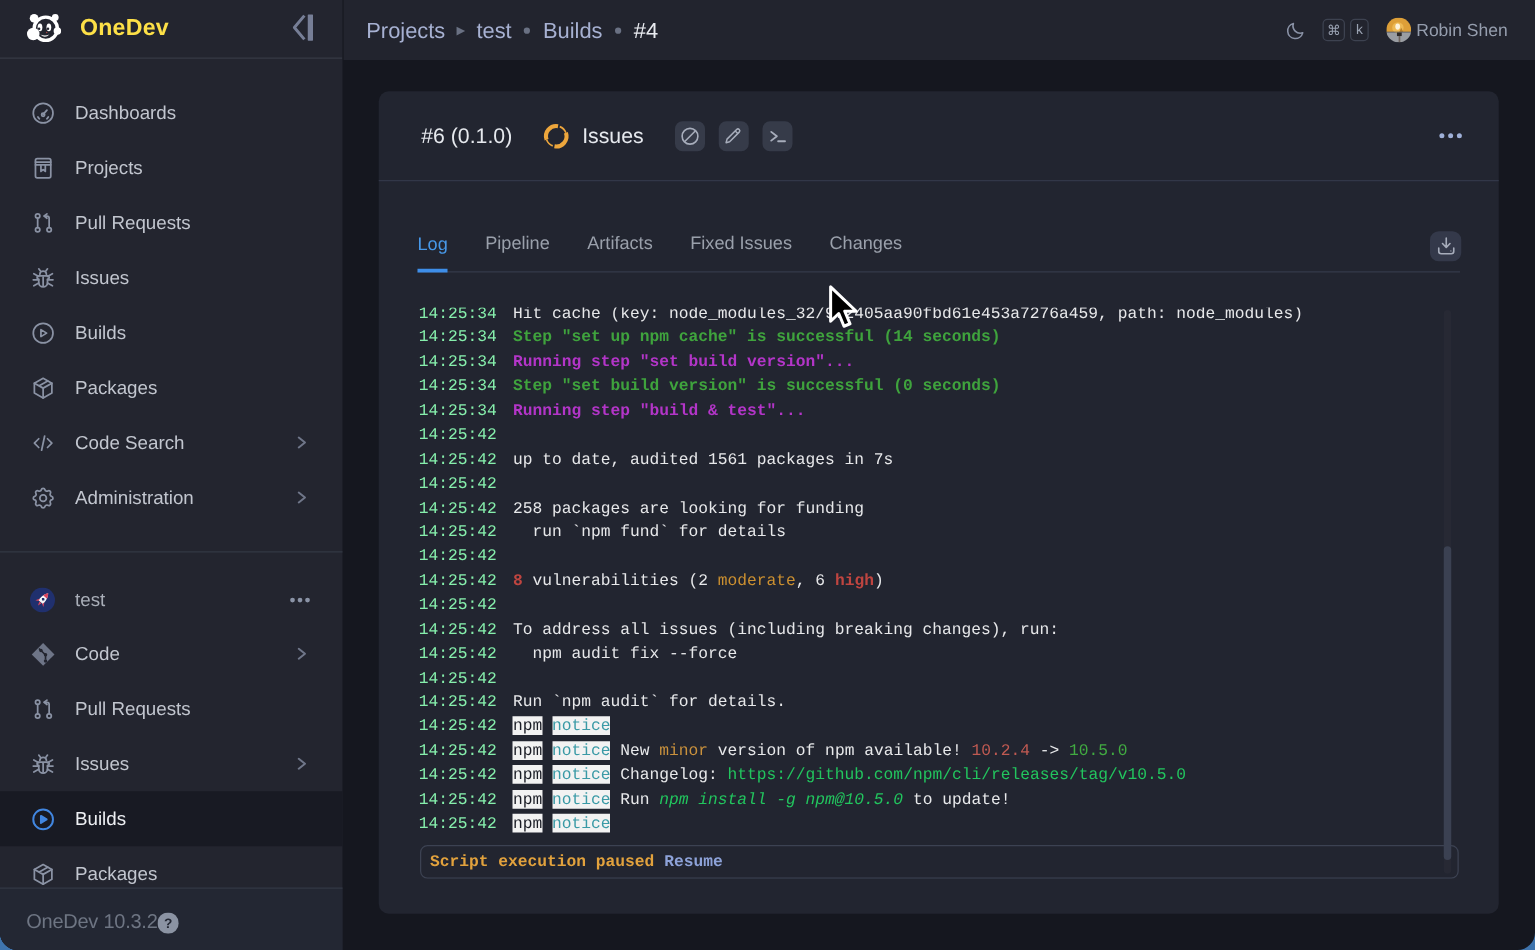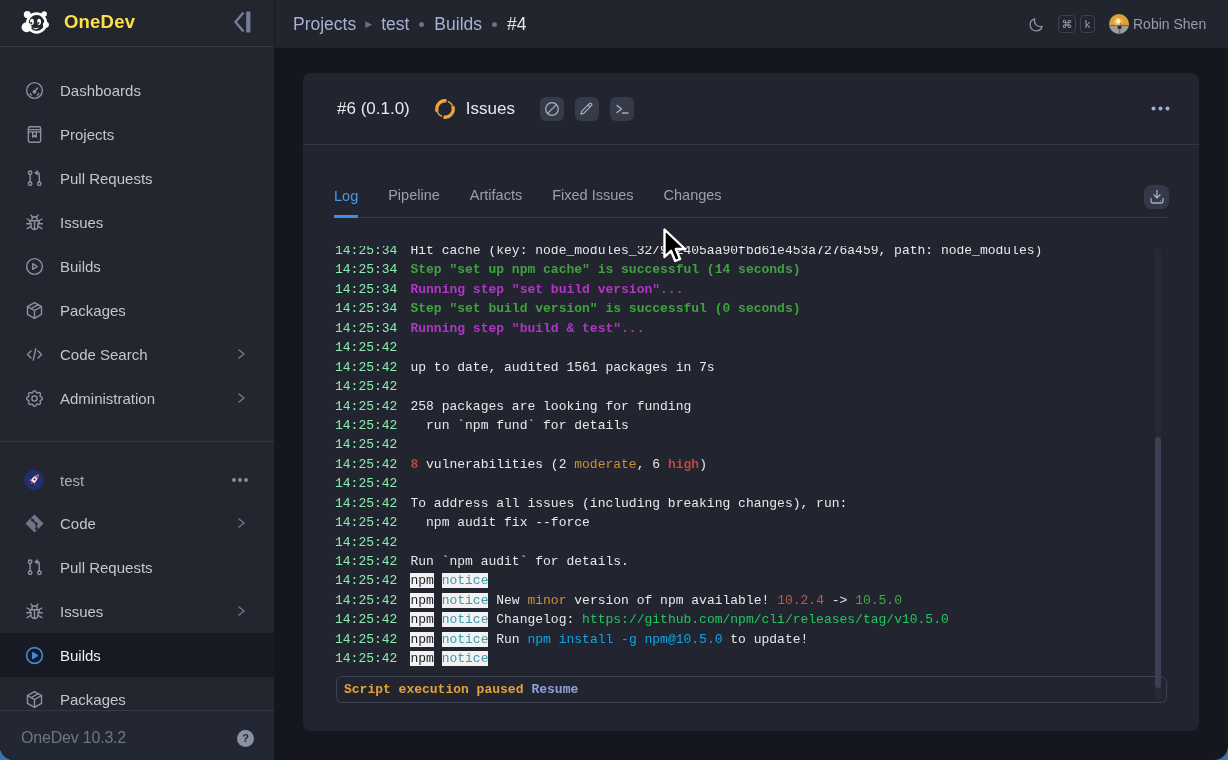--- a/index.html
+++ b/index.html
@@ -15,21 +15,21 @@
 .collapse { position:absolute; right:23px; top:11px; }
 .menu { position:absolute; left:0; right:0; }
 .m1 { top:68px; }
 .m2 { top:459px; }
 .it { position:relative; height:44px; display:flex; align-items:center; padding-left:24px; }
 .it .txt { margin-left:15px; font-size:15px; color:#c2c6cf; }
 .it .chev { position:absolute; right:27px; }
 .it.active { background:#181a23; }
 .it.active .txt { color:#eef0f4; }
 .sb-div { position:absolute; top:441px; left:0; right:0; border-top:1px solid #333844; }
-.sb-foot { position:absolute; bottom:0; left:0; right:0; height:50px; background:#232733; border-top:1px solid #333844; display:flex; align-items:center; justify-content:space-between; padding:5px 20px 0 21px; }
+.sb-foot { position:absolute; bottom:0; left:0; right:0; height:50px; background:#232733; border-top:1px solid #333844; display:flex; align-items:center; padding:5px 20px 0 21px; }
 .sb-foot .ver { color:#6e7583; font-size:16px; letter-spacing:-0.2px; }
 
 
 .main { position:absolute; left:274px; top:0; right:0; bottom:0; }
 .topbar { position:relative; height:48px; background:#22242e; display:flex; align-items:center; padding:0 19px 0 19px; }
 .bc { display:flex; align-items:center; font-size:17.5px; }
 .bc a { color:#a7b1d2; text-decoration:none; }
 .bc .cur { color:#e9ebf0; }
 .bc .sep { color:#6a7183; margin:0 9px; font-size:9px; display:flex; align-items:center; }
 .bc .dot { width:5px; height:5px; border-radius:50%; background:#6a7183; margin:0 10px; }
@@ -53,21 +53,21 @@
 .loglines { position:absolute; top:-5px; left:1px; right:0; font-family:"Liberation Mono", monospace; font-size:13px; line-height:19.45px; color:#e7e8ea; }
 .loglines > div { white-space:pre; height:19.45px; }
 .ts { color:#86efac; margin-right:13px; }
 .g { color:#3fa33d; font-weight:bold; }
 .m { color:#b335c8; font-weight:bold; }
 .r { color:#bf4540; font-weight:bold; }
 .y { color:#cc9030; font-weight:normal; }
 .o { color:#c9913d; }
 .re { color:#c05a52; }
 .gg { color:#41ab41; }
-.gi { color:#0ea5e9; }
+.gi { color:#22c55e;font-style:italic; }
 .t { color:#22c55e; }
 .inv { background:#f2f2f2; color:#1b1d26; }
 .invt { background:#f2f2f2; color:#3a9aa6; }
 .strip { position:absolute; left:2px; right:1px; bottom:0; height:27px; border:1px solid #3c4252; border-radius:6px; display:flex; align-items:center; padding-left:7px; font-family:"Liberation Mono", monospace; font-size:13px; font-weight:bold; }
 .strip .p1 { color:#e2a23d; }
 .strip .p2 { color:#8da2d8; margin-left:8px; }
 .sbar { position:absolute; right:7px; top:191px; width:6px; height:251px; border-radius:3px; background:#3b4152; }
 
 .cursor { position:absolute; left:663px; top:228px; z-index:50; }
 </style>

